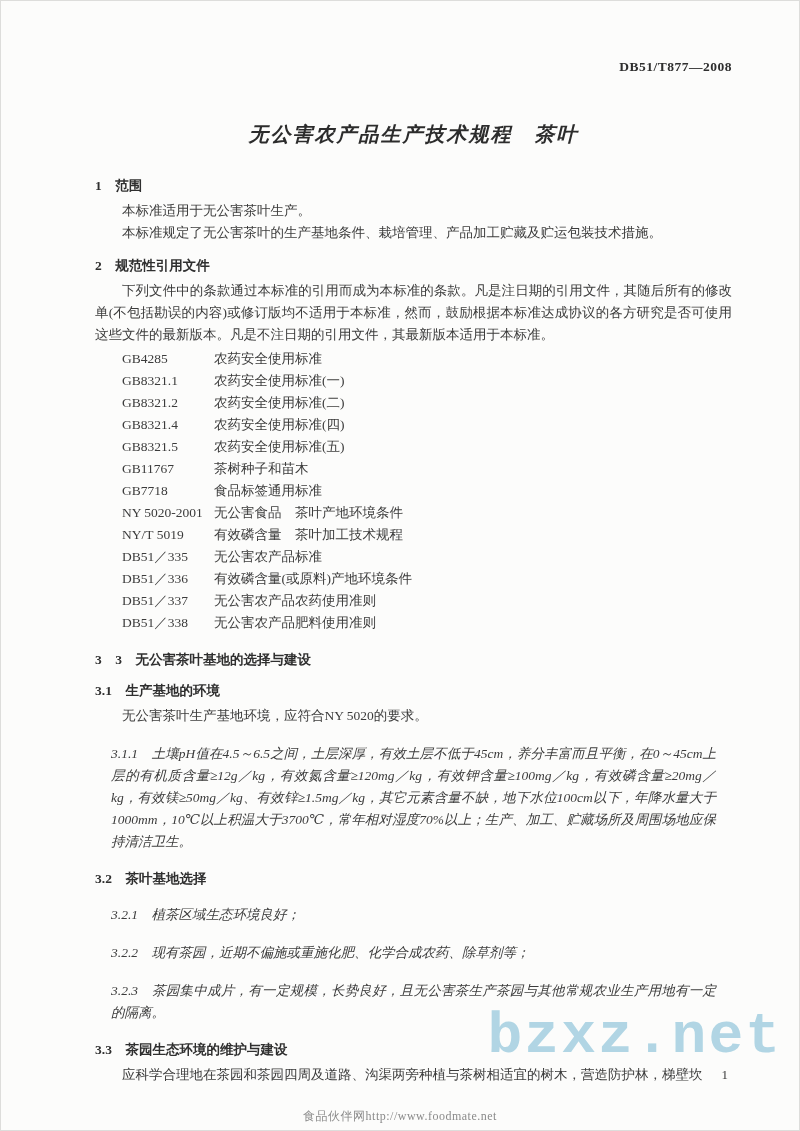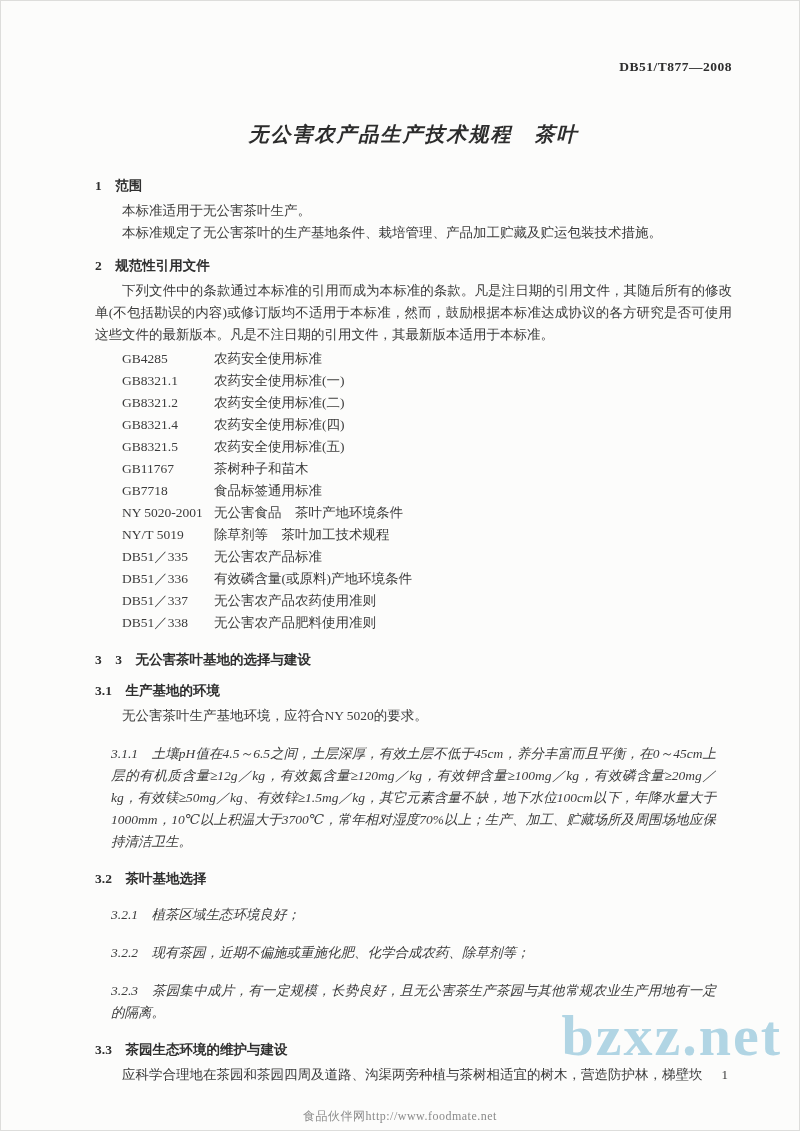--- a/index.html
+++ b/index.html
@@ -70,21 +70,21 @@
     flex-shrink: 0;
     padding-right: 4px;
   }
   .ref-title {
     flex: 1;
   }
   .watermark {
     position: absolute;
     right: 18px;
     bottom: 62px;
-    font-family: Liberation Serif, serif;
+    font-family: Liberation Mono, monospace;
     font-size: 58px;
     font-weight: 700;
     letter-spacing: 2px;
     opacity: 0.55;
     pointer-events: none;
     white-space: nowrap;
   }
   .page-number {
     position: absolute;
     right: 72px;
@@ -143,21 +143,21 @@
         <div class="ref-row">
           <span class="ref-code">GB7718</span>
           <span class="ref-title">食品标签通用标准</span>
         </div>
         <div class="ref-row">
           <span class="ref-code">NY 5020-2001</span>
           <span class="ref-title">无公害食品　茶叶产地环境条件</span>
         </div>
         <div class="ref-row">
           <span class="ref-code">NY/T 5019</span>
-          <span class="ref-title">除草剂等　茶叶加工技术规程</span>
+          <span class="ref-title">有效磷含量　茶叶加工技术规程</span>
         </div>
         <div class="ref-row">
           <span class="ref-code">DB51／335</span>
           <span class="ref-title">无公害农产品标准</span>
         </div>
         <div class="ref-row">
           <span class="ref-code">DB51／336</span>
           <span class="ref-title">有效磷含量(或原料)产地环境条件</span>
         </div>
         <div class="ref-row">

